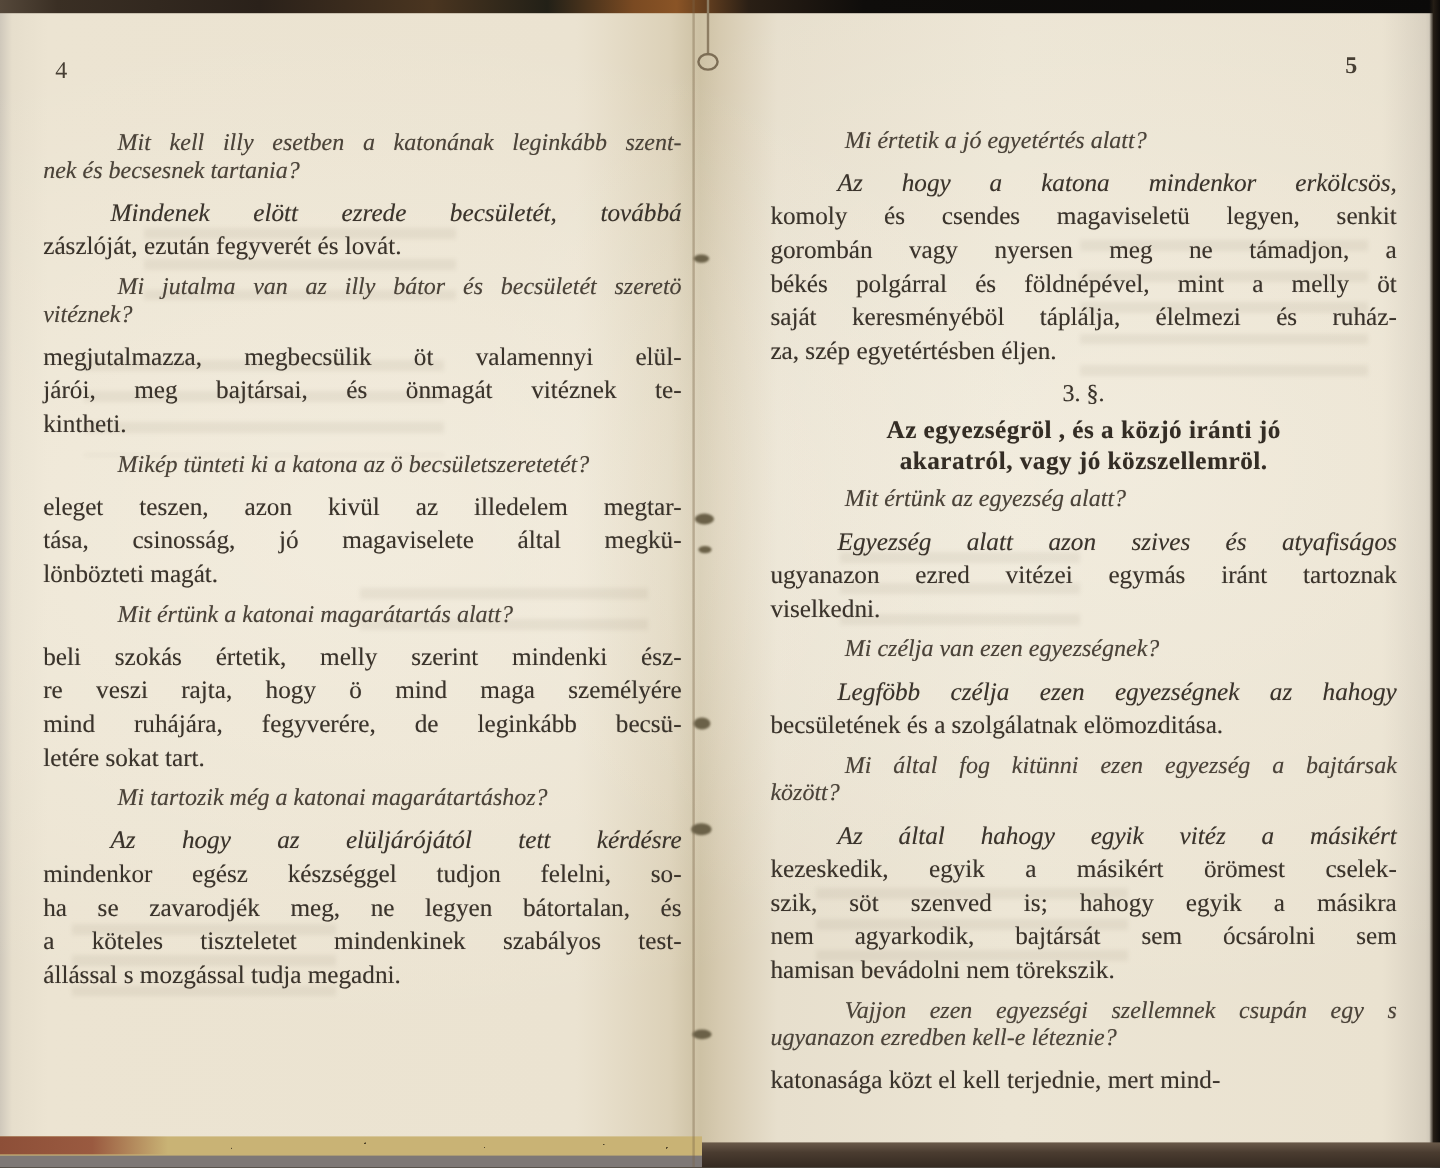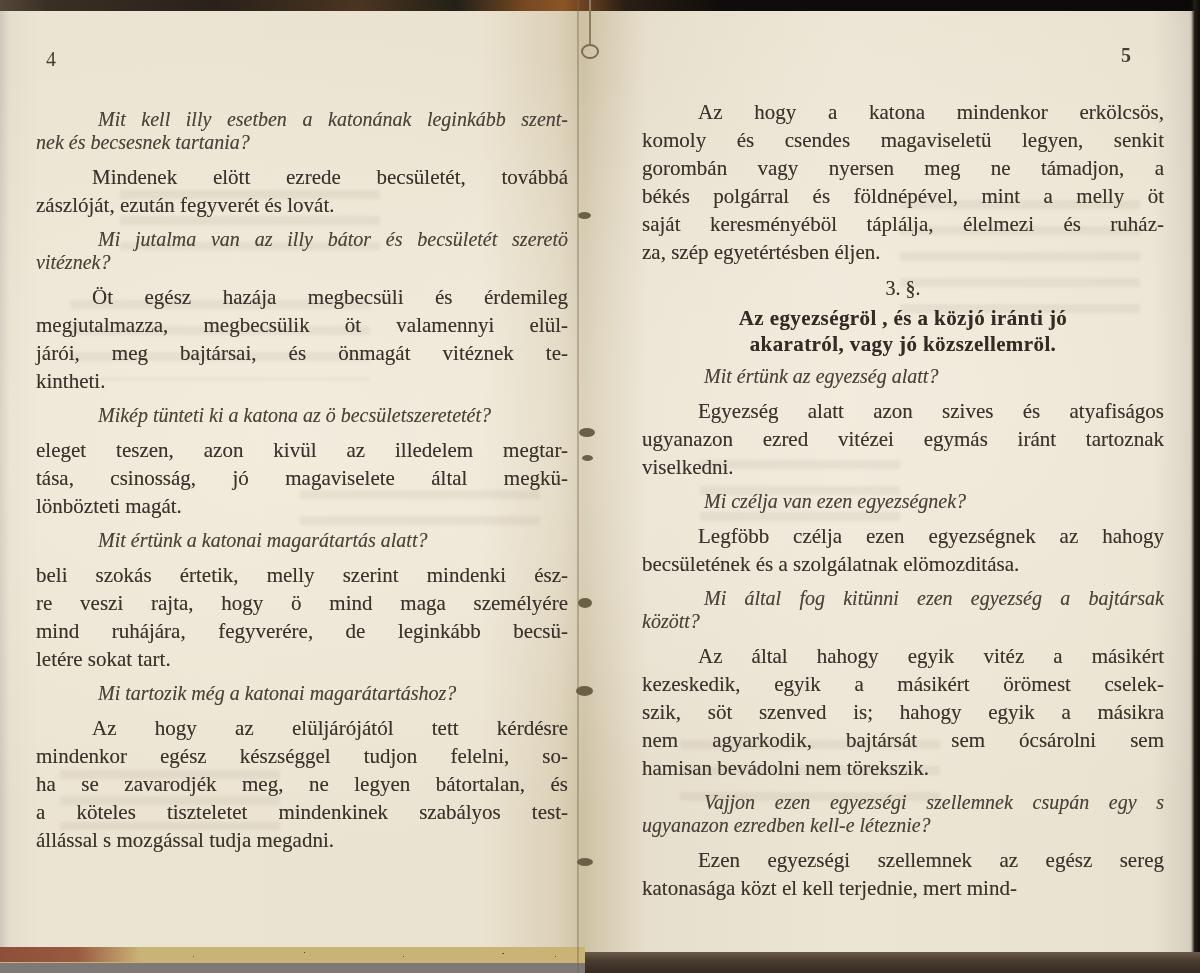--- a/index.html
+++ b/index.html
@@ -58,21 +58,21 @@
   .block-question{font-style:italic;font-size:20px;line-height:23px;
     color:#4b4339;margin-top:8px;}
   .block-answer{font-size:21px;line-height:28px;}
   .block-section{font-size:20px;line-height:25px;margin:10px 0 4px 0;}
   .block-heading{font-weight:bold;font-size:21px;line-height:26px;letter-spacing:.4px;
     color:#332c24;margin:2px 0 6px 0;}
   .line{text-align:justify;text-align-last:justify;
     text-shadow:0 0 .6px rgba(58,51,43,.45);}
   .line.last{text-align-last:left;}
   .block-question .line.first{padding-left:62px;}
-  .block-answer .line.first{padding-left:56px;}
+  .block-answer .line.first{padding-left:56px;font-style:italic;}
   .block-section .line,.block-heading .line{text-align:center;text-align-last:center;padding-left:0;}
 
   
   .smudge{position:absolute;filter:blur(1.6px);opacity:.5;
     background:repeating-linear-gradient(180deg,rgba(108,94,70,.16) 0 9px,rgba(108,94,70,0) 9px 26px);}
 </style>
 </head>
 <body>
 
 <div class="photo">
@@ -111,21 +111,20 @@
         </div>
         <div class="block block-answer">
           <div class="line first">Mindenek elött ezrede becsületét, továbbá</div>
           <div class="line last">zászlóját, ezután fegyverét és lovát.</div>
         </div>
         <div class="block block-question">
           <div class="line first">Mi jutalma van az illy bátor és becsületét szeretö</div>
           <div class="line last">vitéznek?</div>
         </div>
         <div class="block block-answer">
-          <div class="line first">Öt egész hazája megbecsüli és érdemileg</div>
           <div class="line">megjutalmazza, megbecsülik öt valamennyi elül-</div>
           <div class="line">járói, meg bajtársai, és önmagát vitéznek te-</div>
           <div class="line last">kintheti.</div>
         </div>
         <div class="block block-question">
           <div class="line first last">Mikép tünteti ki a katona az ö becsületszeretetét?</div>
         </div>
         <div class="block block-answer">
           <div class="line">eleget teszen, azon kivül az illedelem megtar-</div>
           <div class="line">tása, csinosság, jó magaviselete által megkü-</div>
@@ -149,20 +148,23 @@
           <div class="line">ha se zavarodjék meg, ne legyen bátortalan, és</div>
           <div class="line">a köteles tiszteletet mindenkinek szabályos test-</div>
           <div class="line last">állással s mozgással tudja megadni.</div>
         </div>
       </div>
   </div>
 
   <div class="page page-right">
     <div class="pagenum pagenum-right">5</div>
     <div class="content" id="right-content">
+        <div class="block block-question">
+          <div class="line first last">Mi értetik a jó egyetértés alatt?</div>
+        </div>
         <div class="block block-answer">
           <div class="line first">Az hogy a katona mindenkor erkölcsös,</div>
           <div class="line">komoly és csendes magaviseletü legyen, senkit</div>
           <div class="line">gorombán vagy nyersen meg ne támadjon, a</div>
           <div class="line">békés polgárral és földnépével, mint a melly öt</div>
           <div class="line">saját keresményéböl táplálja, élelmezi és ruház-</div>
           <div class="line last">za, szép egyetértésben éljen.</div>
         </div>
         <div class="block block-section">
           <div class="line first last">3. §.</div>
@@ -195,19 +197,18 @@
           <div class="line">kezeskedik, egyik a másikért örömest cselek-</div>
           <div class="line">szik, söt szenved is; hahogy egyik a másikra</div>
           <div class="line">nem agyarkodik, bajtársát sem ócsárolni sem</div>
           <div class="line last">hamisan bevádolni nem törekszik.</div>
         </div>
         <div class="block block-question">
           <div class="line first">Vajjon ezen egyezségi szellemnek csupán egy s</div>
           <div class="line last">ugyanazon ezredben kell-e léteznie?</div>
         </div>
         <div class="block block-answer">
-          <div class="line first">Ezen egyezségi szellemnek az egész sereg</div>
           <div class="line last">katonasága közt el kell terjednie, mert mind-</div>
         </div>
       </div>
   </div>
 
 </div>
 
 </body></html>

